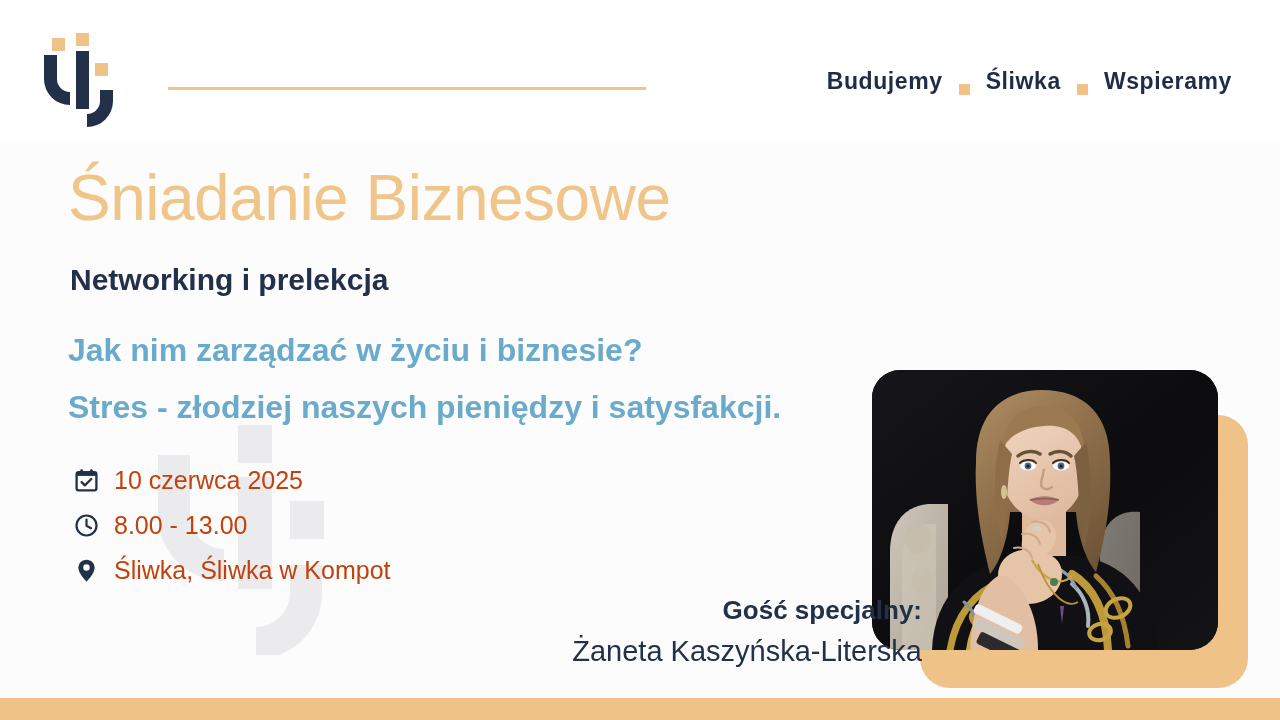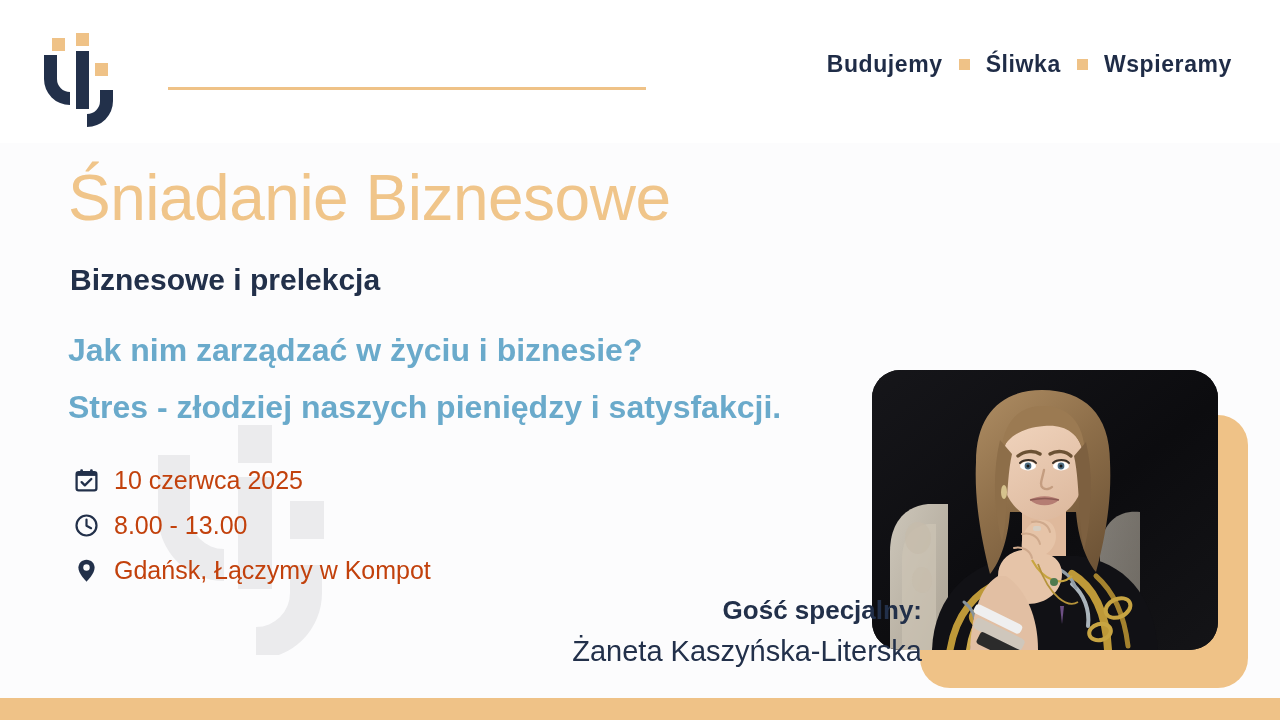--- a/index.html
+++ b/index.html
@@ -41,23 +41,23 @@
     position: absolute;
     left: 168px;
     top: 87px;
     width: 478px;
     height: 3px;
     background: #efc287;
   }
   .tagline {
     position: absolute;
     right: 48px;
-    top: 51px;
+    top: 68px;
     display: flex;
-    align-items: center;
+    align-items: flex-end;
     gap: 16px;
     font-size: 23px;
     font-weight: bold;
     letter-spacing: 0.6px;
     color: #1f2c47;
     white-space: nowrap;
   }
   .tag-dot {
     width: 11px;
     height: 11px;
@@ -235,21 +235,21 @@
       <span>Budujemy</span>
       <span class="tag-dot"></span>
       <span>Śliwka</span>
       <span class="tag-dot"></span>
       <span>Wspieramy</span>
     </div>
   </div>
 
   <div class="title">Śniadanie Biznesowe</div>
 
-  <div class="subtitle">Biznesowe i prelekcja</div>
+  <div class="subtitle">Networking i prelekcja</div>
 
   <div class="lede">
     <div>Jak nim zarządzać w życiu i biznesie?</div>
     <div>Stres - złodziej naszych pieniędzy i satysfakcji.</div>
   </div>
 
   <div class="details">
 
     <div class="detail-row">
       <span class="detail-icon">
@@ -274,21 +274,21 @@
       <span class="detail-text">8.00 - 13.00</span>
     </div>
 
     <div class="detail-row">
       <span class="detail-icon">
         <svg viewBox="0 0 24 24" width="25" height="25" aria-hidden="true">
           <path d="M12 1.6 C7.6 1.6 4.2 5 4.2 9.4 C4.2 15 12 22.8 12 22.8 C12 22.8 19.8 15 19.8 9.4 C19.8 5 16.4 1.6 12 1.6 Z" fill="#22304a"></path>
           <circle cx="12" cy="9.1" r="3.1" fill="#fcfcfd"></circle>
         </svg>
       </span>
-      <span class="detail-text">Gdańsk, Łączymy w Kompot</span>
+      <span class="detail-text">Śliwka, Śliwka w Kompot</span>
     </div>
 
   </div>
 
   <div class="guest">
     <div class="guest-label">Gość specjalny:</div>
     <div class="guest-name">Żaneta Kaszyńska-Literska</div>
   </div>
 
   <div class="gold-backer"></div>

